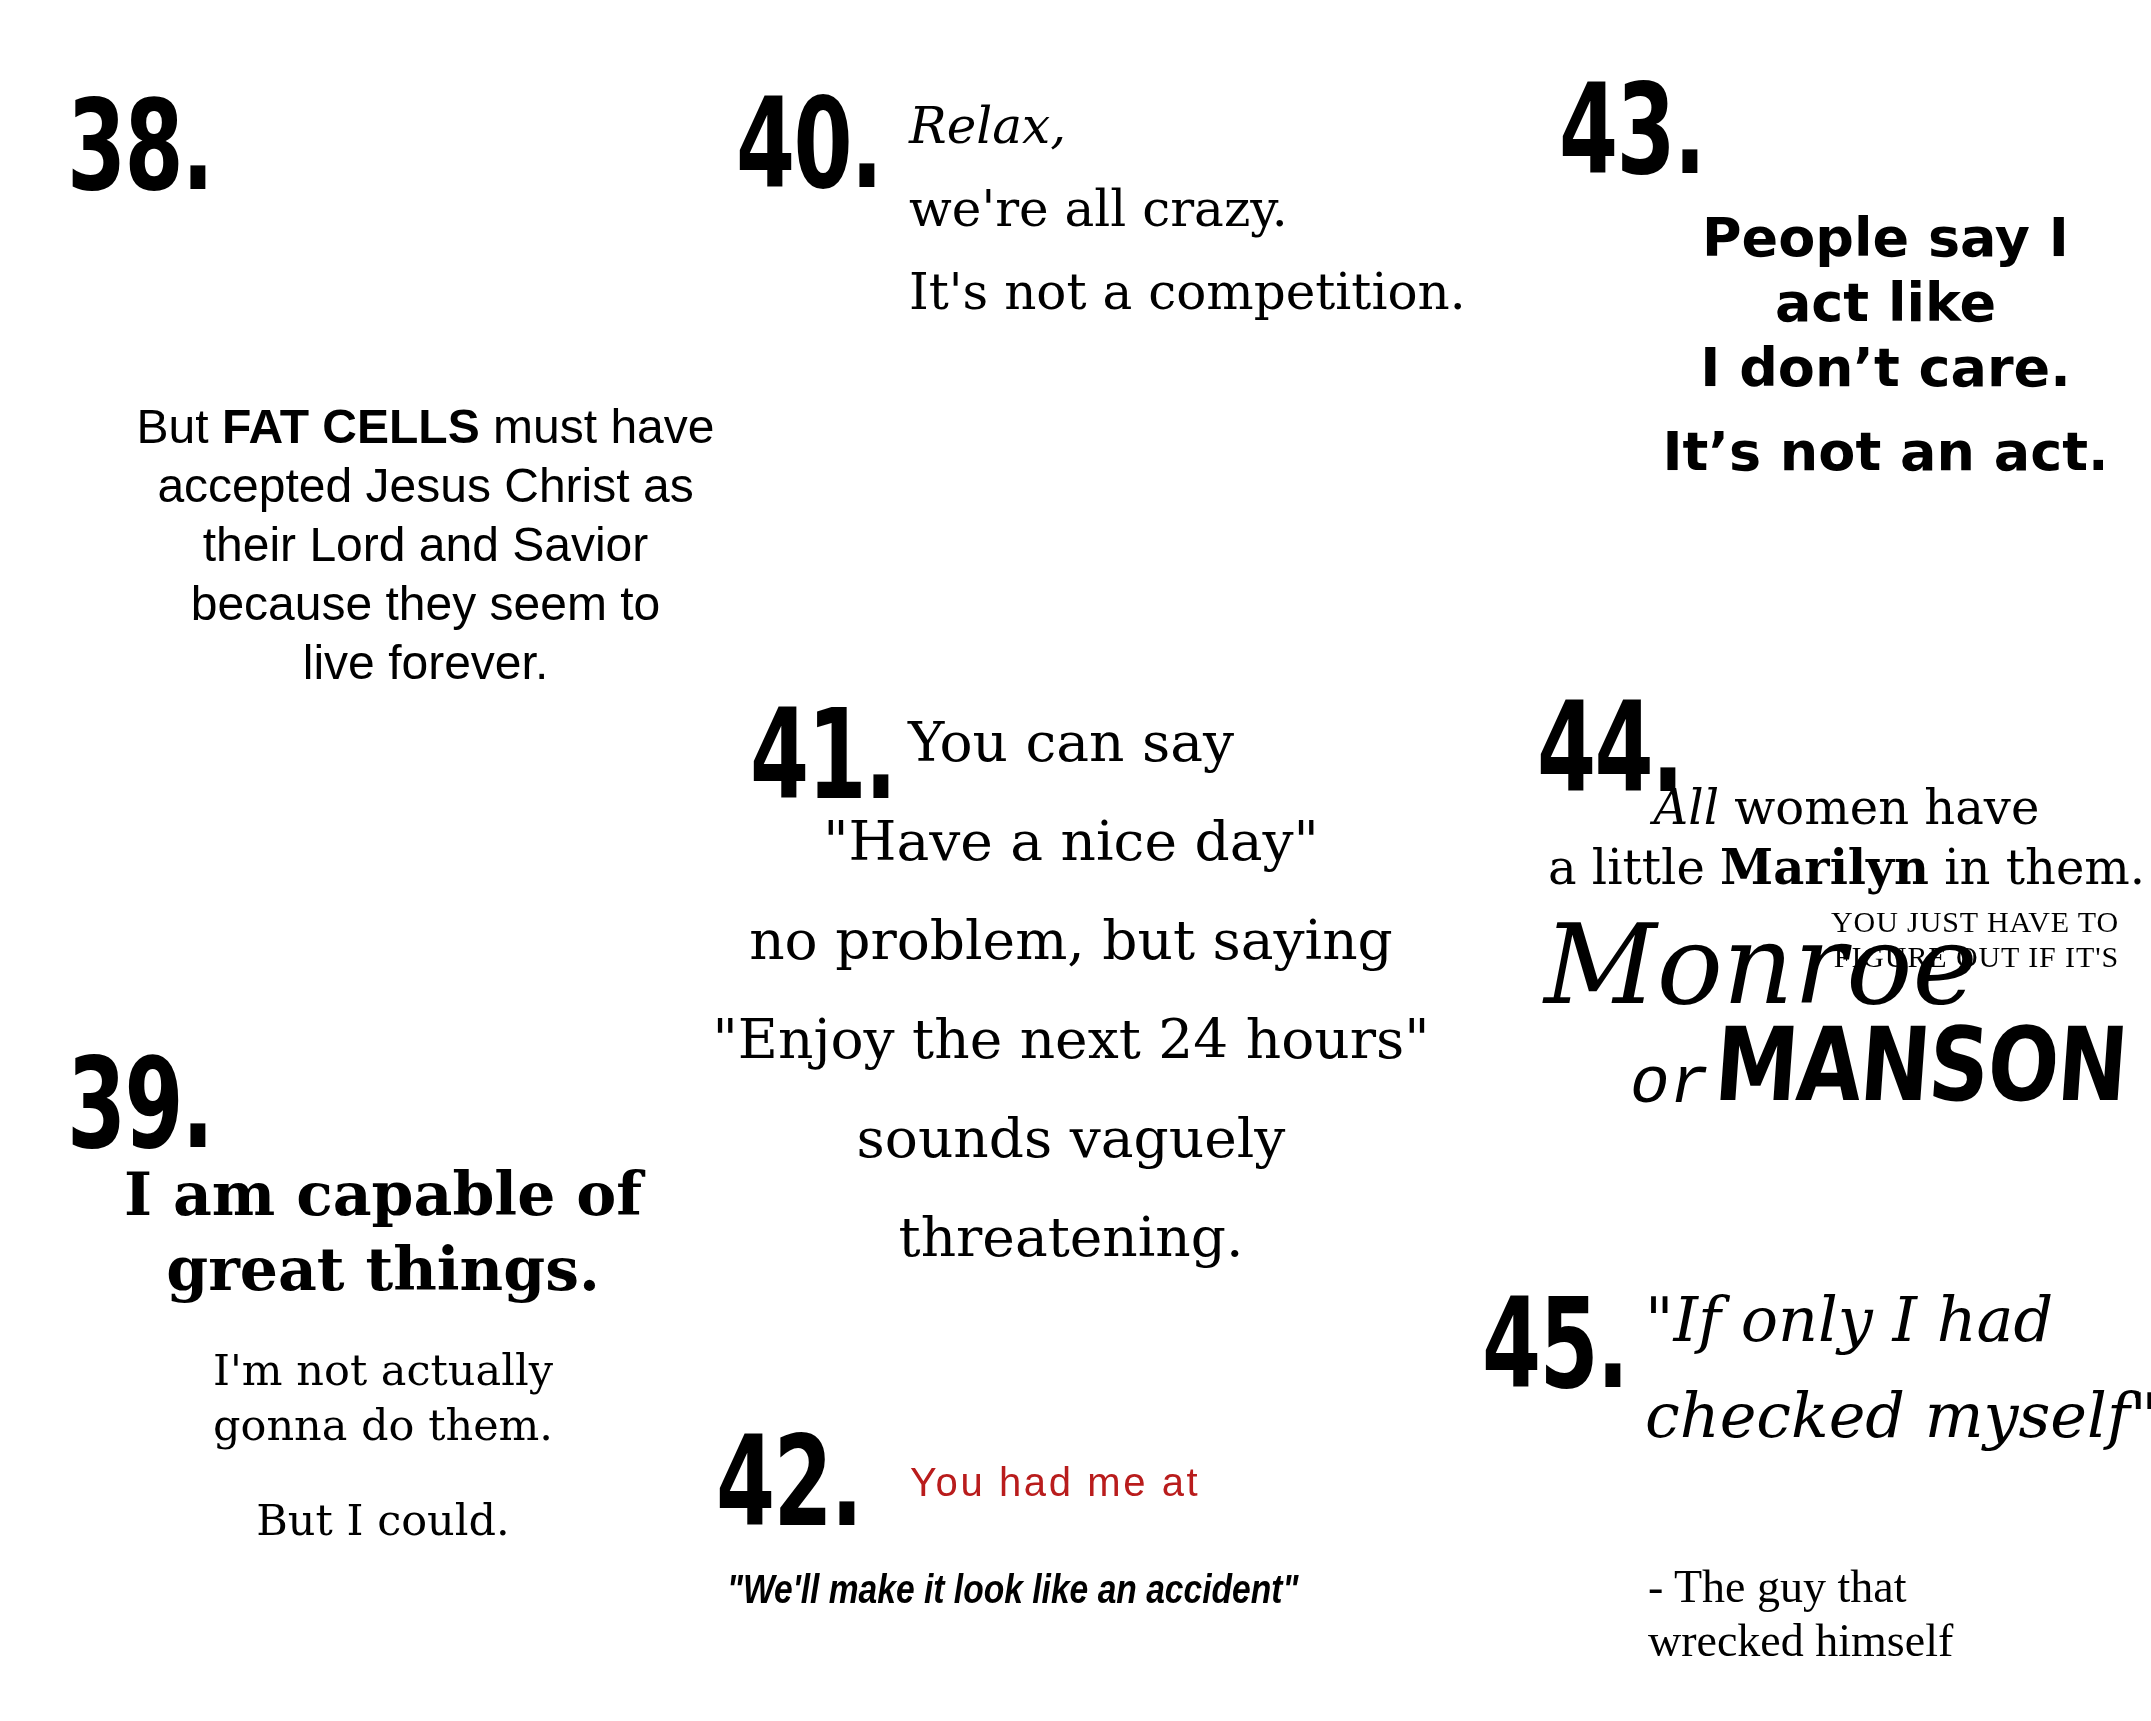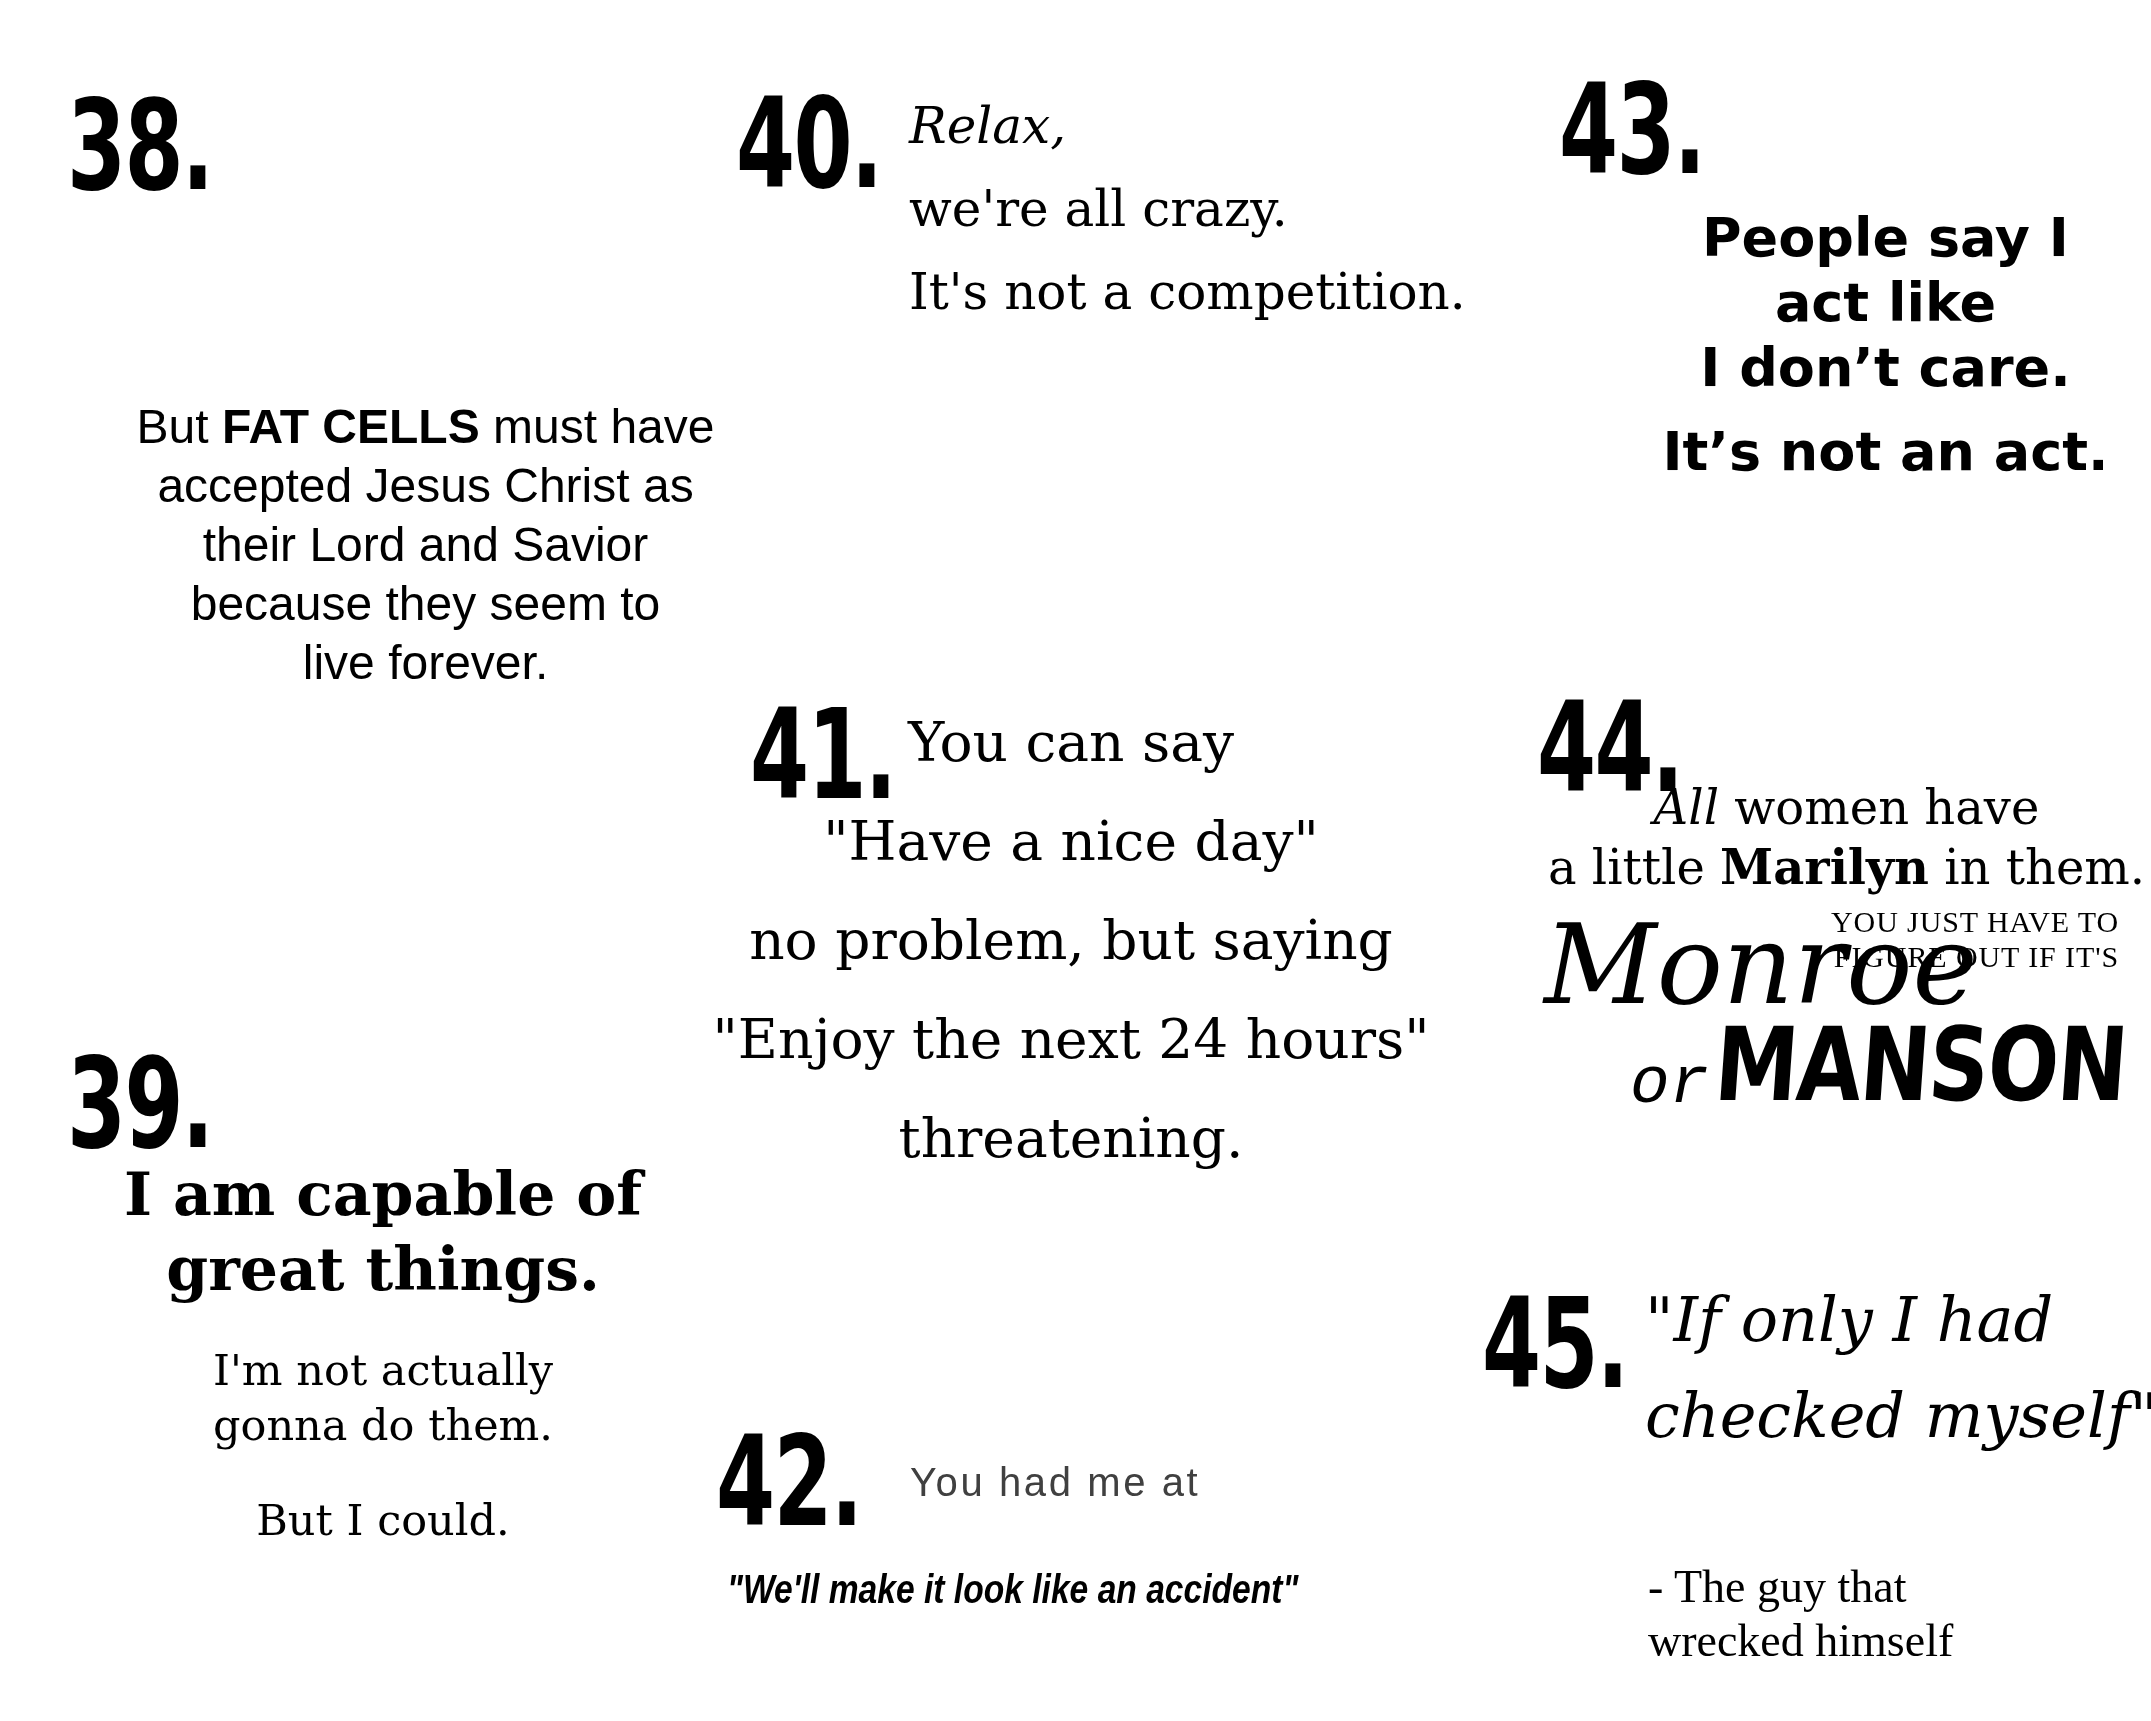--- a/index.html
+++ b/index.html
@@ -38,21 +38,21 @@
   .b39s .gap { margin-top:40px; }
 
   
   .b40 { left:909px; top:65px; font-family:"DejaVu Serif",serif; font-size:50px; line-height:83px; white-space:nowrap; }
   .b40 .it { font-style:italic; }
 
   
   .b41 { left:688px; top:673px; width:766px; font-family:"DejaVu Serif",serif; font-size:55px; line-height:99px; }
 
   
-  .b42i { left:910px; top:1440px; font-family:"Liberation Sans",sans-serif; font-size:40px; color:#404040; letter-spacing:2.6px; white-space:nowrap; }
+  .b42i { left:910px; top:1440px; font-family:"Liberation Sans",sans-serif; font-size:40px; color:#b91c1c; letter-spacing:2.6px; white-space:nowrap; }
   .b42q { left:727px; top:1547px; font-family:"Liberation Sans",sans-serif; font-weight:bold; font-style:italic; font-size:40px; white-space:nowrap; transform:scaleX(0.84); transform-origin:left top; }
 
   
   .b43 { left:1580px; top:185px; width:611px; font-family:"DejaVu Sans",sans-serif; font-weight:bold; font-size:54px; line-height:65px; }
   .b43 .gap { margin-top:19px; }
 
   
   .b44a { left:1541px; top:757px; width:611px; font-family:"DejaVu Serif",serif; font-size:48px; line-height:60px; }
   .b44a .it { font-style:italic; }
   .b44a b { font-weight:bold; }
@@ -96,20 +96,21 @@
     <div>we're all crazy.</div>
     <div>It's not a competition.</div>
   </div>
 
   <div class="num" style="left:750px; top:672px;">41.</div>
   <div class="blk b41 center">
     <div>You can say</div>
     <div>"Have a nice day"</div>
     <div>no problem, but saying</div>
     <div>"Enjoy the next 24 hours"</div>
+    <div>sounds vaguely</div>
     <div>threatening.</div>
   </div>
 
   <div class="num" style="left:716px; top:1399px;">42.</div>
   <div class="blk b42i">You had me at</div>
   <div class="blk b42q">"We'll make it look like an accident"</div>
 
   <div class="num" style="left:1559px; top:47px;">43.</div>
   <div class="blk b43 center">
     <div>People say I</div>

